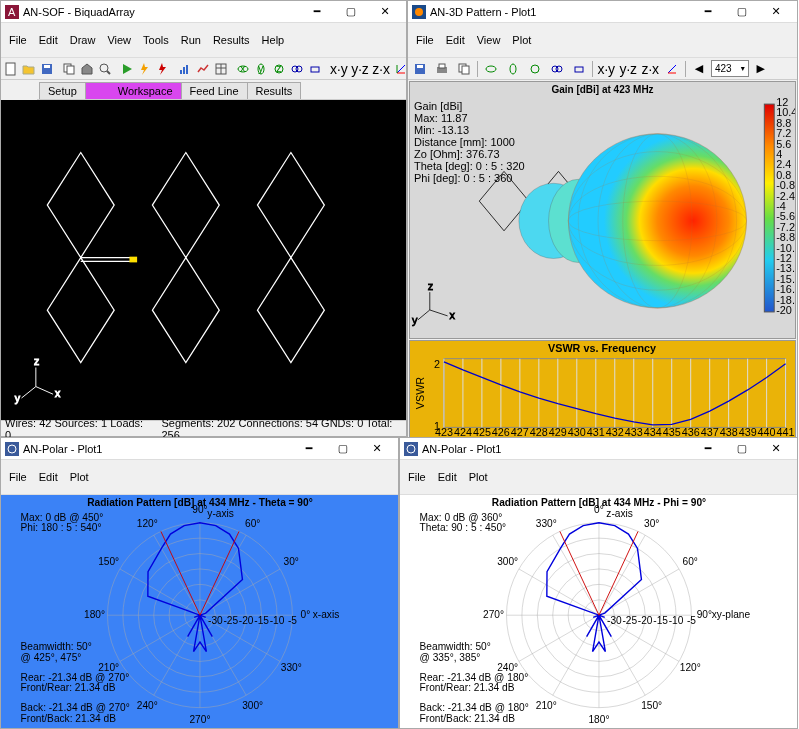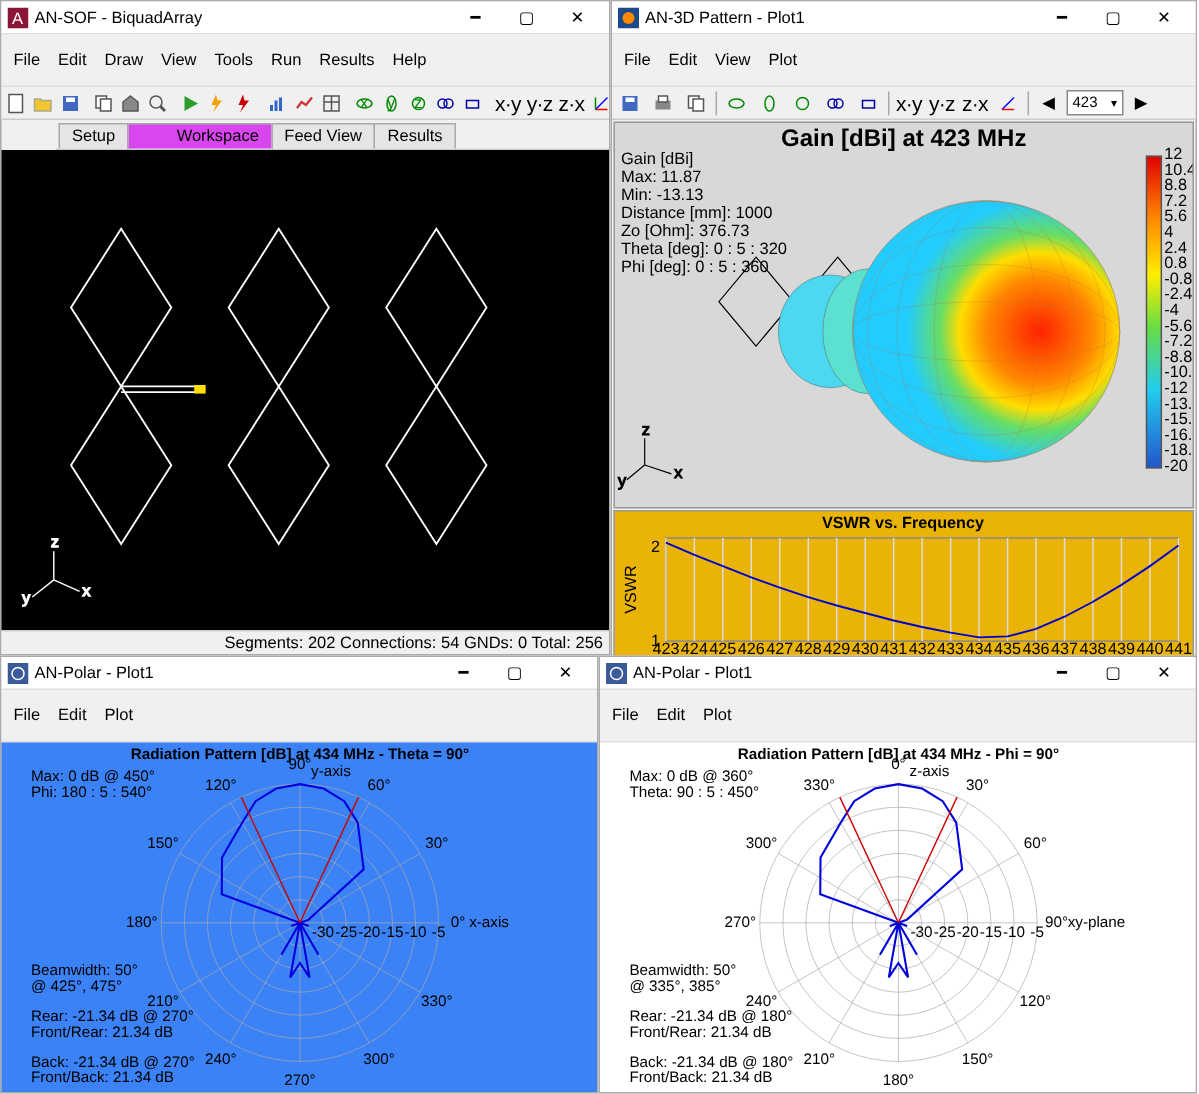--- a/index.html
+++ b/index.html
@@ -163,21 +163,21 @@
         <svg width="14" height="14">
           <line x1="3" y1="11" x2="11" y2="3" stroke="#00f"></line>
           <line x1="3" y1="11" x2="11" y2="11" stroke="#f00"></line>
           <line x1="3" y1="11" x2="3" y2="3" stroke="#080"></line>
         </svg>
       </div>
   </div>
   <div class="tabs">
     <div class="tab">Setup</div>
     <div class="tab active">Workspace</div>
-    <div class="tab">Feed View</div>
+    <div class="tab">Feed Line</div>
     <div class="tab">Results</div>
   </div>
   <div class="content" style="background:#000">
     <svg width="100%" height="100%" viewBox="0 0 407 335">
       <g stroke="#fff" stroke-width="1.3" fill="none">
         <path d="M75 55 L110 110 L75 165 L40 110 Z"></path>
         <path d="M75 165 L110 220 L75 275 L40 220 Z"></path>
         <path d="M185 55 L220 110 L185 165 L150 110 Z"></path>
         <path d="M185 165 L220 220 L185 275 L150 220 Z"></path>
         <path d="M295 55 L330 110 L295 165 L260 110 Z"></path>
@@ -190,20 +190,21 @@
         <line x1="0" y1="0" x2="0" y2="-20"></line>
           <text x="-2" y="-23" fill="#fff" font-size="8">z</text>
         <line x1="0" y1="0" x2="18" y2="8"></line>
           <text x="20" y="11" fill="#fff" font-size="8">x</text>
         <line x1="0" y1="0" x2="-15" y2="12"></line>
           <text x="-22" y="16" fill="#fff" font-size="8">y</text>
       </g>
     </svg>
   </div>
   <div class="statusbar">
+    <span>Wires: 42  Sources: 1  Loads: 0</span>
     <span style="margin-left:auto">Segments: 202  Connections: 54  GNDs: 0  Total: 256</span>
   </div>
 </div>
 
 <div class="pane" style="left:407px;top:0;width:391px;height:530px">
   <div class="titlebar">
     <span class="app-icon">
         <svg width="14" height="14">
           <rect width="14" height="14" fill="#1a4a8a"></rect>
           <circle cx="7" cy="7" r="4" fill="#f80"></circle>
@@ -278,21 +279,21 @@
           <line x1="3" y1="11" x2="11" y2="11" stroke="#f00"></line>
         </svg>
       </div>
     <div class="tb-sep"></div>
     <div class="tb-btn">◀</div>
     <div class="combo">423</div>
     <div class="tb-btn">▶</div>
   </div>
   <div class="content">
     <div style="height:258px;background:#d8d8d8;border:1px solid #999;margin:1px;position:relative">
-      <div style="text-align:center;font-size:16px;font-weight:bold;padding:2px">Gain [dBi] at 423 MHz</div>
+      <div style="text-align:center;font-size:10px;font-weight:bold;padding:2px">Gain [dBi] at 423 MHz</div>
       <div class="polar-stats" style="left:4px;top:18px">
         <div>Gain [dBi]</div>
           <div>Max: 11.87</div>
           <div>Min: -13.13</div>
         <div>Distance [mm]: 1000</div>
           <div>Zo [Ohm]: 376.73</div>
           <div>Theta [deg]: 0 : 5 : 320</div>
           <div>Phi [deg]: 0 : 5 : 360</div>
       </div>
       <svg width="100%" height="100%" viewBox="0 0 389 258" style="position:absolute;top:0;left:0">

